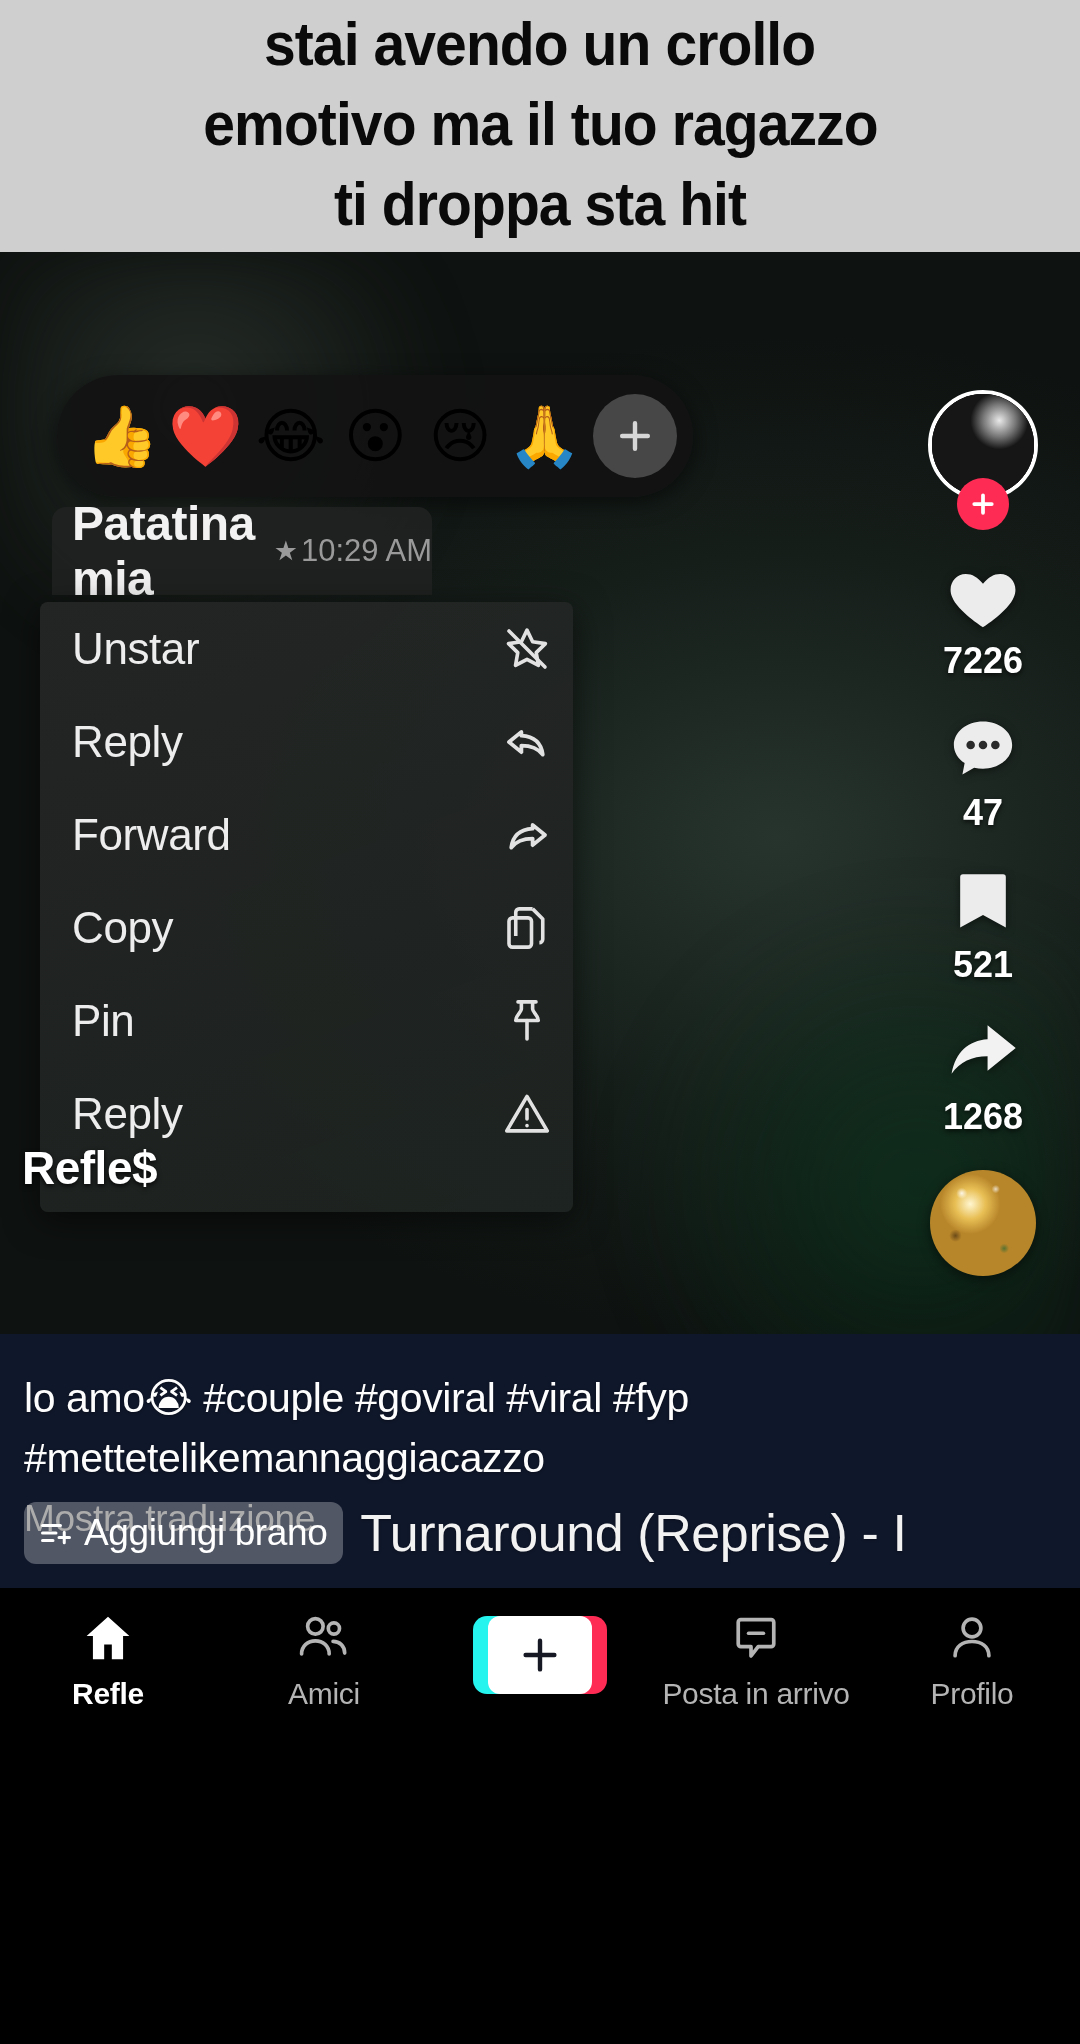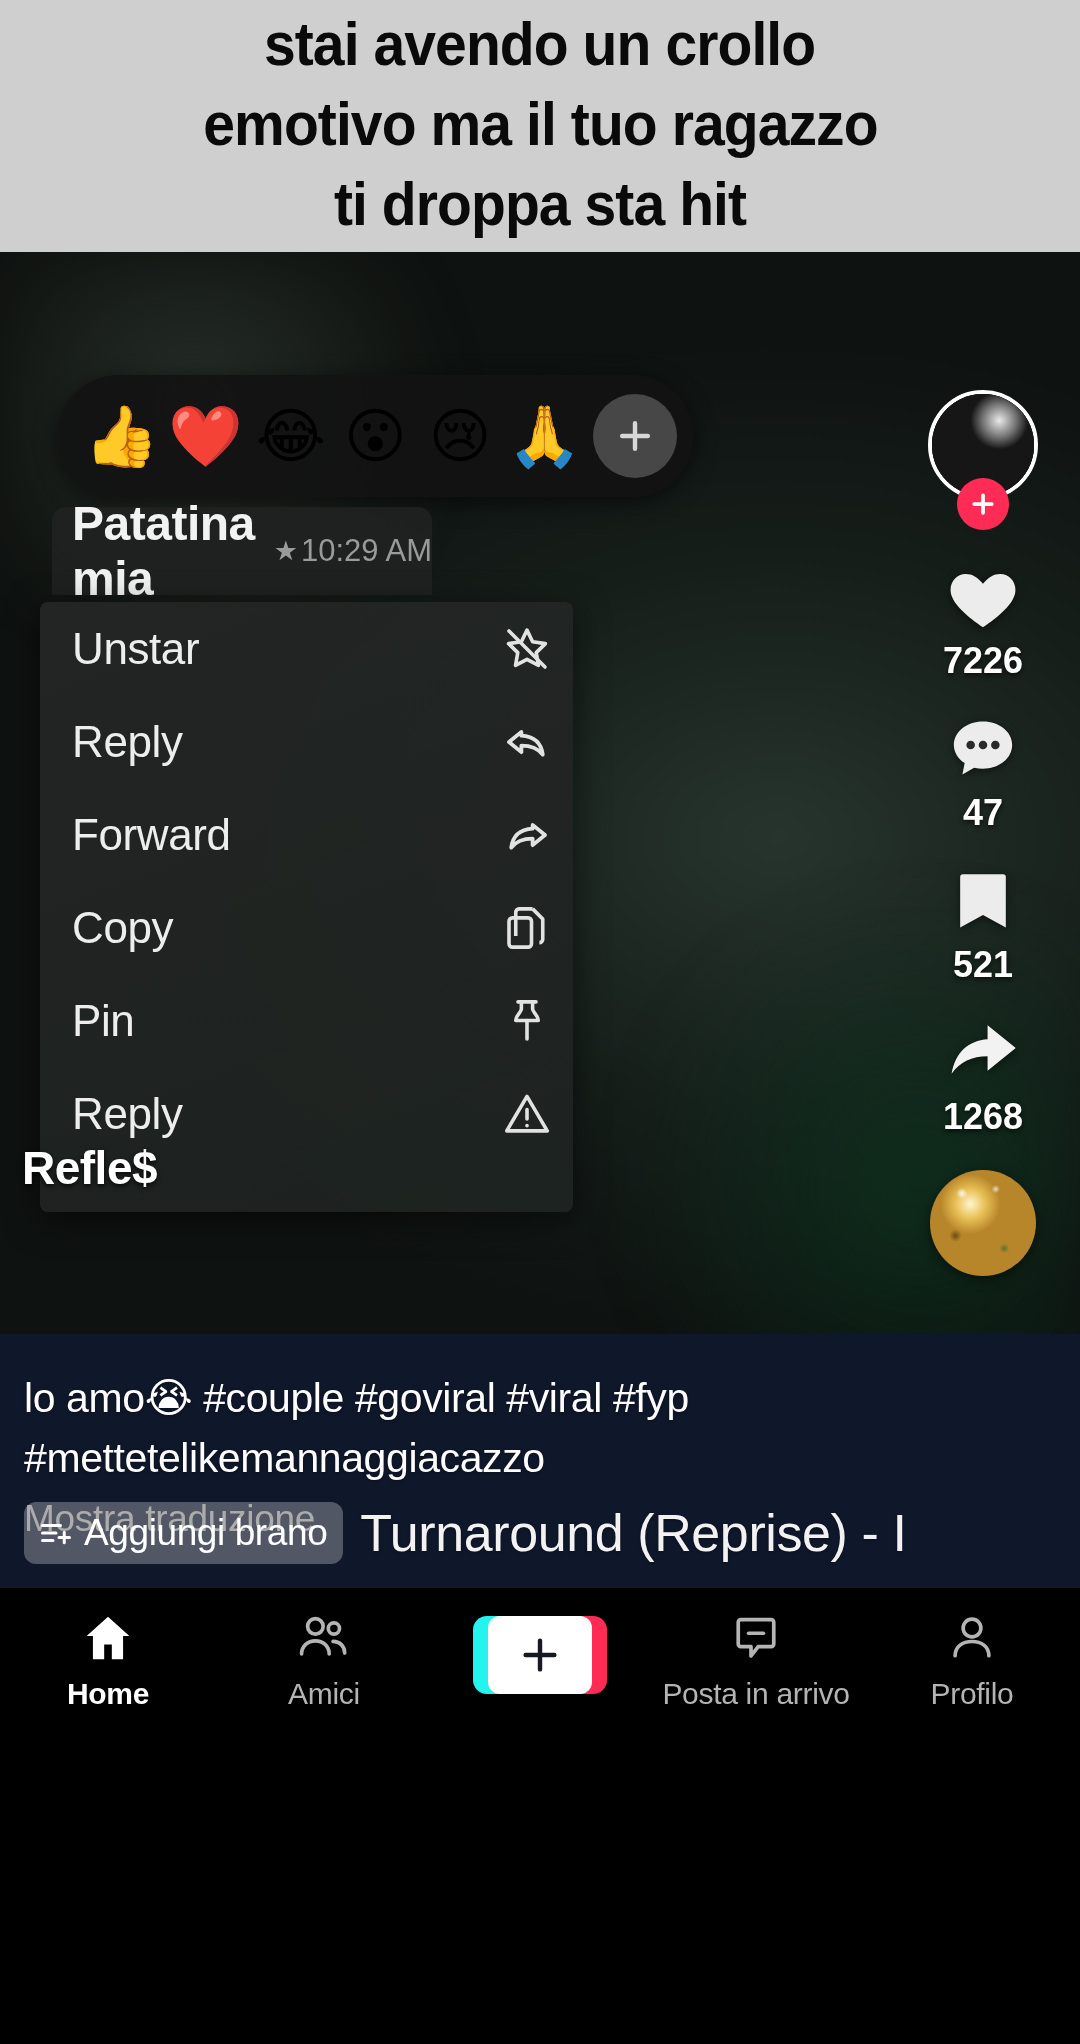--- a/index.html
+++ b/index.html
@@ -410,21 +410,21 @@
   </div>
 
   <div id="bottom-nav">
 
     <div class="nav-item active">
       <span class="nav-icon">
         <svg width="54" height="54" viewBox="0 0 24 24">
           <path fill="#ffffff" d="M12 2.6L2.5 11.1h2.8v10.3h5V14.9h3.4v6.5h5V11.1h2.8z"></path>
         </svg>
       </span>
-      <span class="nav-label">Home</span>
+      <span class="nav-label">Refle</span>
     </div>
 
     <div class="nav-item">
       <span class="nav-icon">
         <svg width="56" height="54" viewBox="0 0 26 24" fill="none" stroke="#b4b4b4" stroke-width="1.7" stroke-linecap="round">
           <circle cx="9" cy="6.6" r="3.6"></circle>
           <circle cx="17.6" cy="7.6" r="2.6"></circle>
           <path d="M2.6 19.4c0-3.6 2.9-6.1 6.4-6.1s6.4 2.5 6.4 6.1"></path>
           <path d="M17.2 13.6c3.1 0 5.4 2.2 5.4 5.4"></path>
         </svg>

